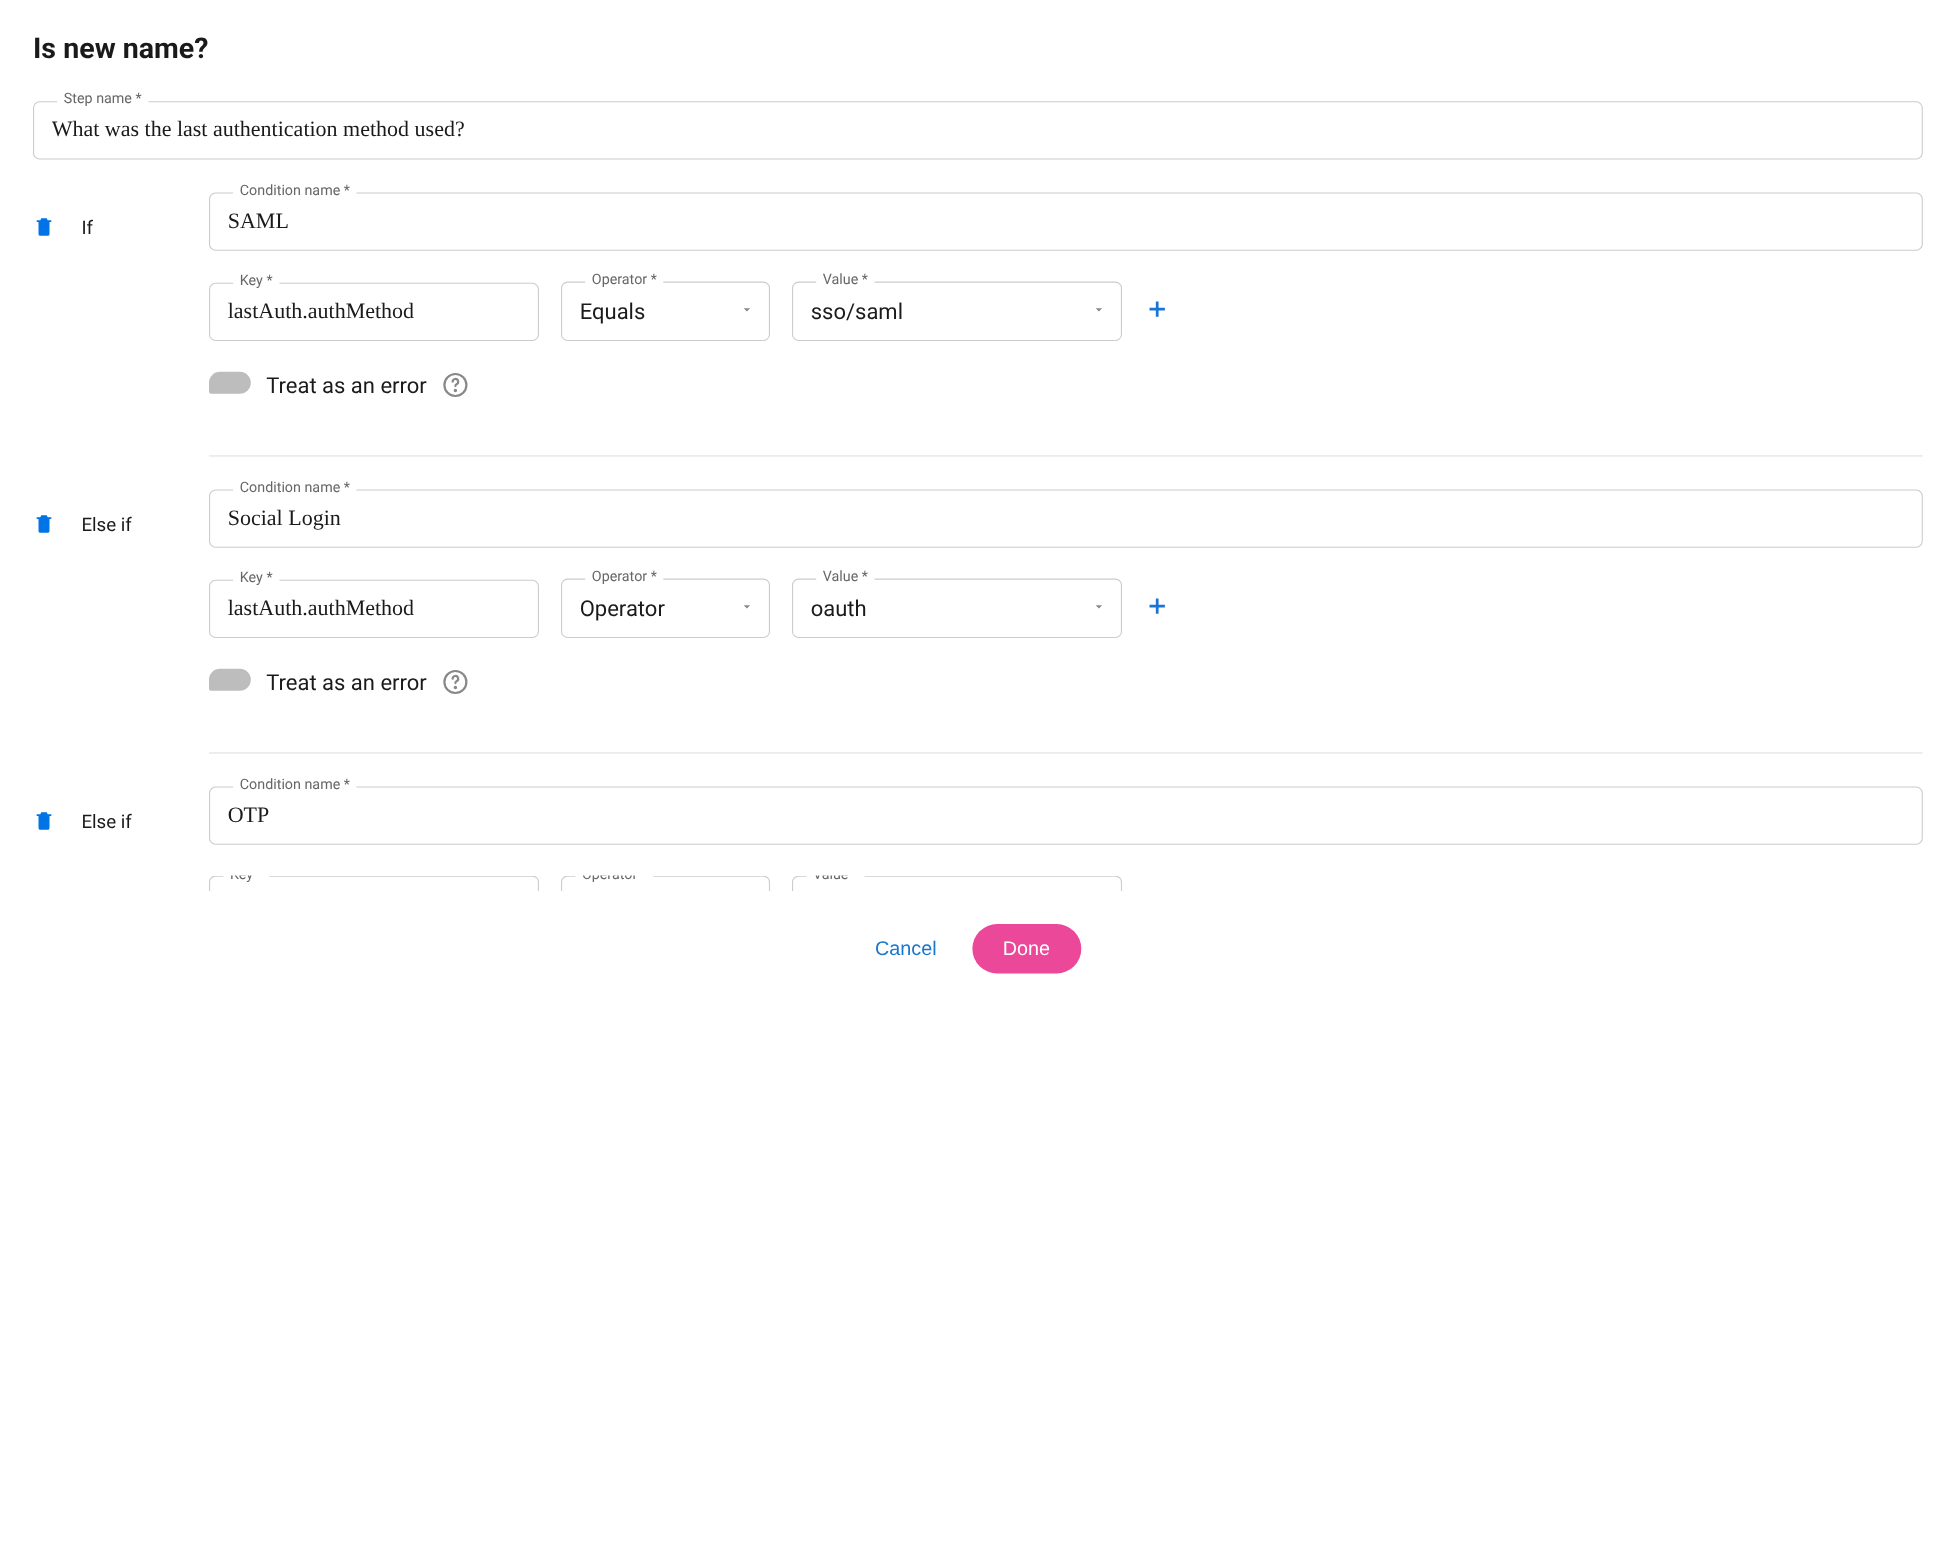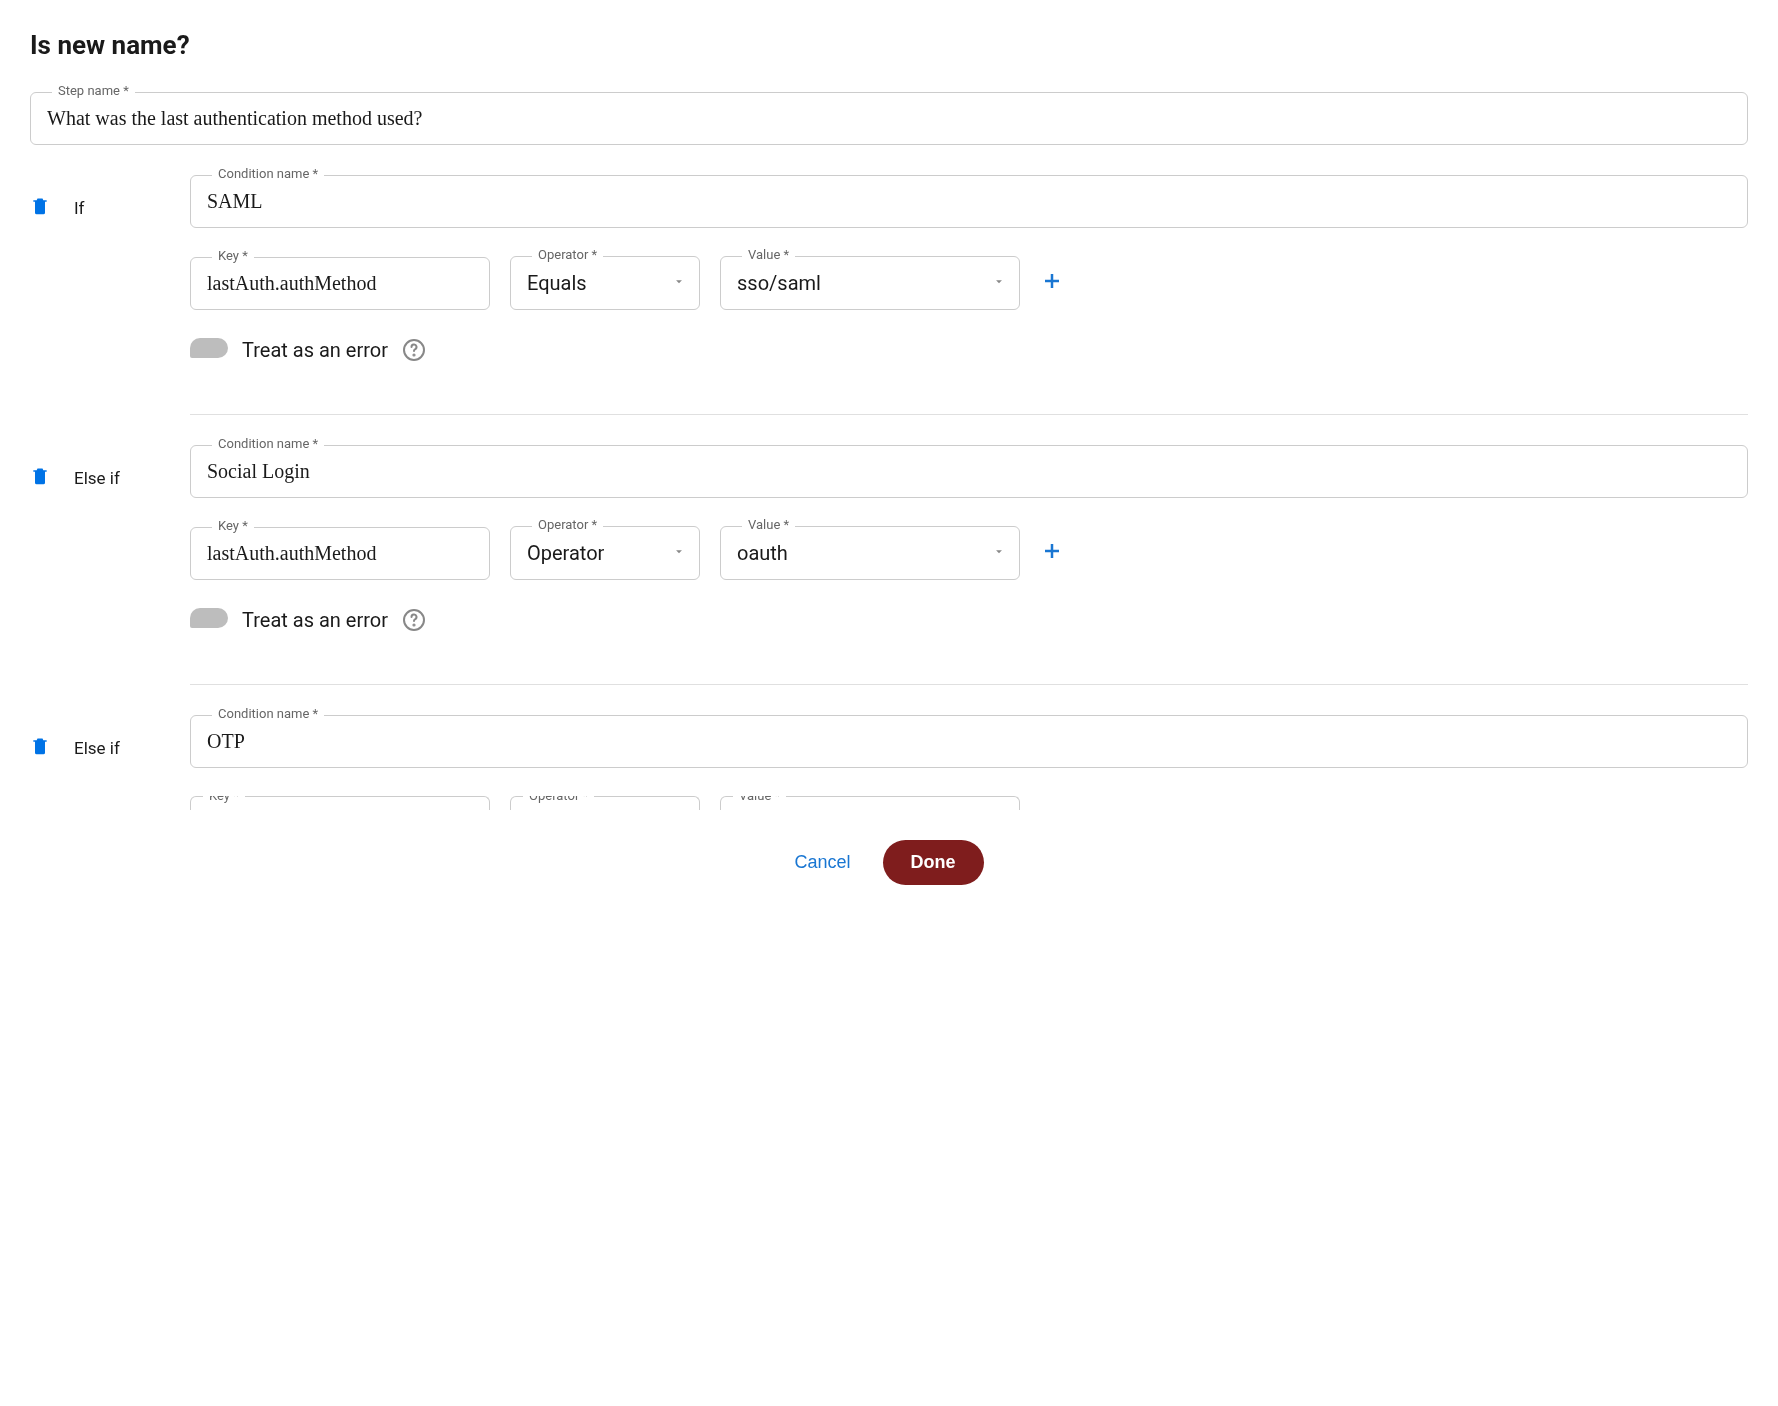--- a/index.html
+++ b/index.html
@@ -145,27 +145,27 @@
     }
     .btn-cancel {
       background: none;
       border: none;
       color: #1976d2;
       font-size: 18px;
       font-weight: 500;
       cursor: pointer;
     }
     .btn-done {
-      background: #7f1d1d;
+      background: #ec4899;
       color: #fff;
       border: none;
       border-radius: 24px;
       padding: 12px 28px;
       font-size: 18px;
-      font-weight: 700;
+      font-weight: 400;
       cursor: pointer;
     }
     .truncated-row {
       display: flex;
       gap: 20px;
       margin-top: 28px;
       overflow: hidden;
       height: 14px;
     }
     .trunc-key { flex: 0 0 300px; border-top: 1px solid #ccc; border-left: 1px solid #ccc; border-right: 1px solid #ccc; border-radius: 6px 6px 0 0; position: relative;}

